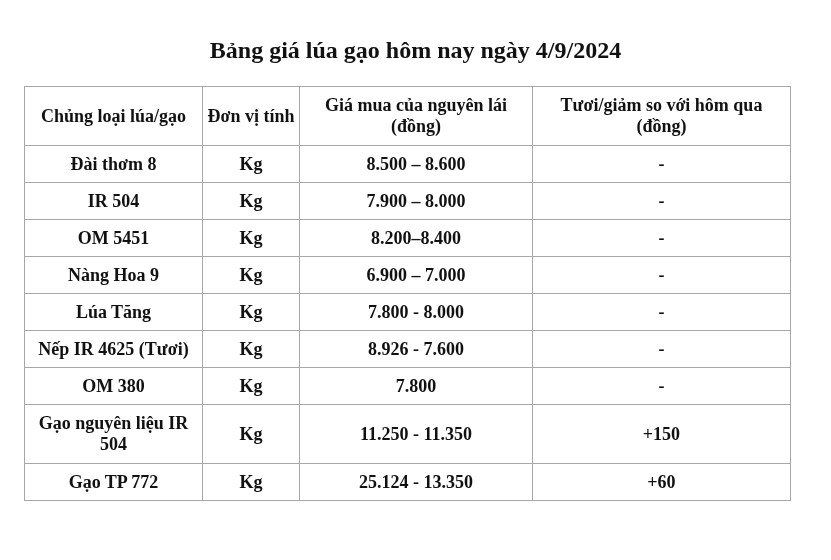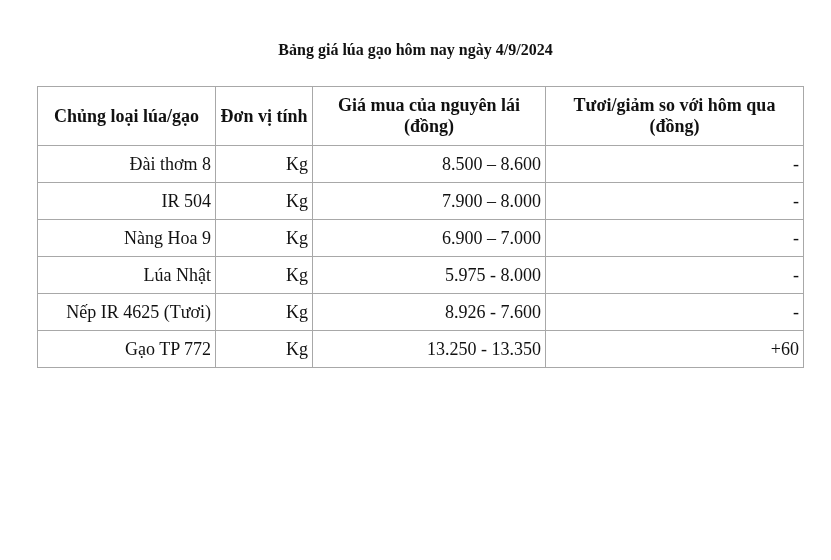--- a/index.html
+++ b/index.html
@@ -15,47 +15,46 @@
     font-family: "Liberation Serif", "DejaVu Serif", serif;
     color: #111111;
   }
   .title {
     position: absolute;
     left: 0;
     top: 38px;
     width: 831px;
     text-align: center;
     font-weight: bold;
-    font-size: 16px;
+    font-size: 24px;
     line-height: 24px;
   }
   table.price-table {
     position: absolute;
-    left: 37px;
+    left: 24px;
     top: 86px;
     border-collapse: collapse;
     table-layout: fixed;
     width: 766px;
   }
   table.price-table td, table.price-table th {
     border: 1px solid #a8a8a8;
     text-align: center;
     vertical-align: middle;
     padding: 0 4px;
     font-size: 18px;
     line-height: 21px;
   }
   table.price-table th {
     font-weight: bold;
     height: 58px;
   }
   table.price-table td {
-    font-weight: normal;
+    font-weight: bold;
     height: 36px;
-    text-align: right;
   }
   table.price-table tr.tall td {
     height: 58px;
   }
   col.c1 { width: 178px; }
   col.c2 { width: 97px; }
   col.c3 { width: 233px; }
   col.c4 { width: 258px; }
 </style>
 </head>
@@ -87,37 +86,55 @@
       <td>8.500 – 8.600</td>
       <td>-</td>
     </tr>
     <tr>
       <td>IR 504</td>
       <td>Kg</td>
       <td>7.900 – 8.000</td>
       <td>-</td>
     </tr>
     <tr>
+      <td>OM 5451</td>
+      <td>Kg</td>
+      <td>8.200–8.400</td>
+      <td>-</td>
+    </tr>
+    <tr>
       <td>Nàng Hoa 9</td>
       <td>Kg</td>
       <td>6.900 – 7.000</td>
       <td>-</td>
     </tr>
     <tr>
-      <td>Lúa Nhật</td>
+      <td>Lúa Tăng</td>
       <td>Kg</td>
-      <td>5.975 - 8.000</td>
+      <td>7.800 - 8.000</td>
       <td>-</td>
     </tr>
     <tr>
       <td>Nếp IR 4625 (Tươi)</td>
       <td>Kg</td>
       <td>8.926 - 7.600</td>
       <td>-</td>
     </tr>
     <tr>
+      <td>OM 380</td>
+      <td>Kg</td>
+      <td>7.800</td>
+      <td>-</td>
+    </tr>
+    <tr class="tall">
+      <td>Gạo nguyên liệu IR 504</td>
+      <td>Kg</td>
+      <td>11.250 - 11.350</td>
+      <td>+150</td>
+    </tr>
+    <tr>
       <td>Gạo TP 772</td>
       <td>Kg</td>
-      <td>13.250 - 13.350</td>
+      <td>25.124 - 13.350</td>
       <td>+60</td>
     </tr>
   </tbody>
 </table>
 
 </body></html>

